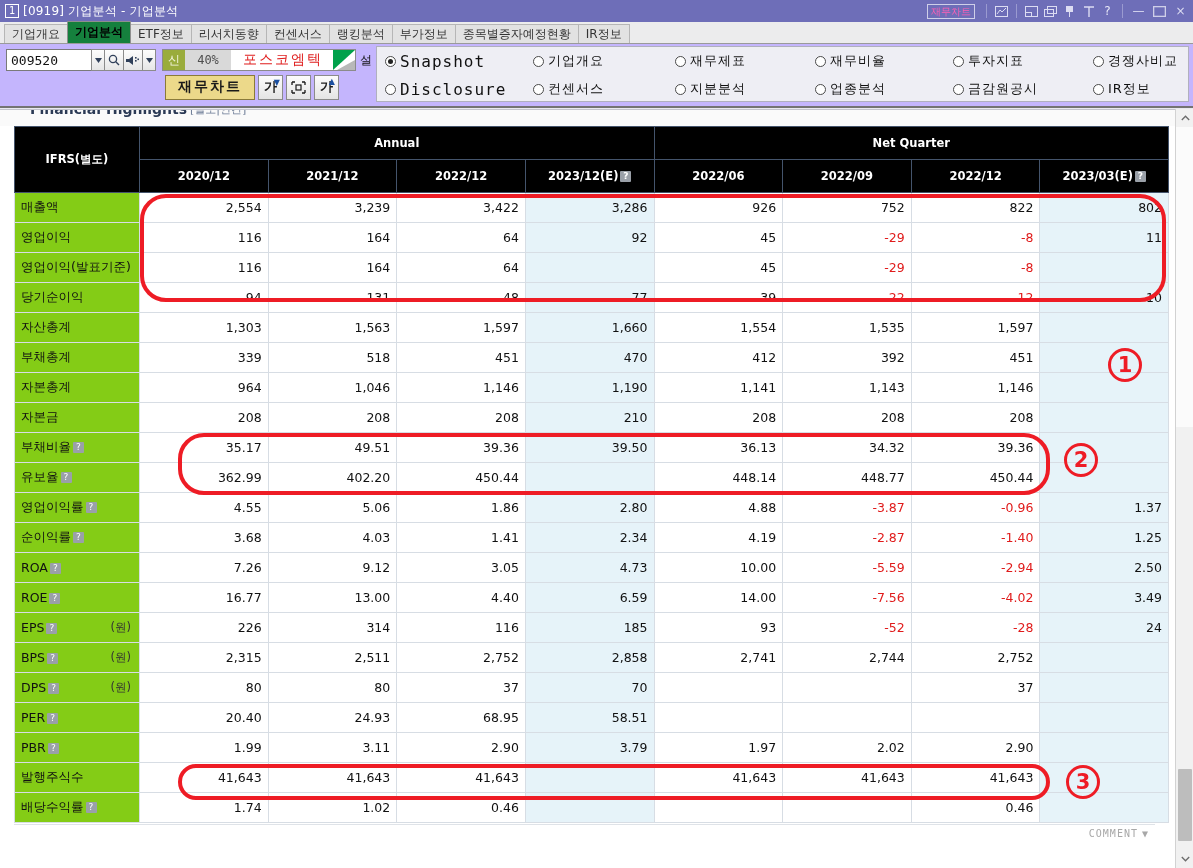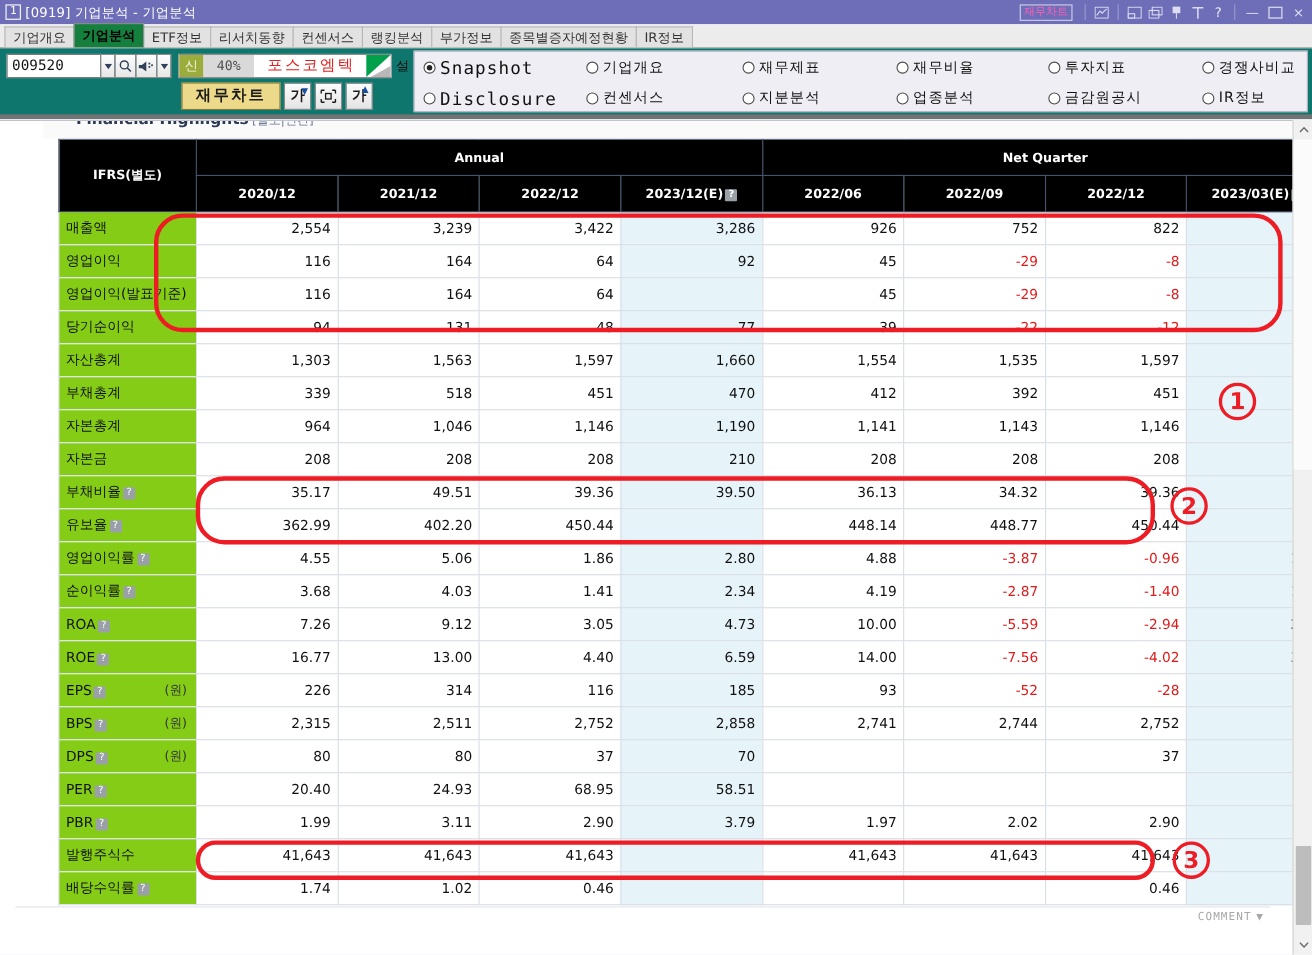--- a/index.html
+++ b/index.html
@@ -96,23 +96,23 @@
     line-height: 21px;
     color: #000;
     font-weight: bold;
     border-color: #8f8f8f;
     position: relative;
     z-index: 3;
   }
 
   
   .toolbar {
-    background: #0f766e;
+    background: #c4b5fd;
     height: 64px;
-    border-bottom: 4px solid #737373;
+    border-bottom: 2px solid #737373;
     position: relative;
   }
   .code-row {
     display: flex;
     align-items: center;
     padding: 4px 0 0 6px;
     height: 28px;
   }
   .code-box {
     width: 86px; height: 22px;
@@ -265,21 +265,20 @@
   .radio-item .latin { font-family: "DejaVu Sans Mono", monospace; font-size: 16px; letter-spacing: 1px;}
 
   
   .content {
     position: absolute;
     left: 0; top: 109px;
     width: 1193px;
     height: 759px;
     background: #ffffff;
     border-top: 1px solid #c3c3cc;
-    padding-left: 39px;
   }
   .fin-head {
     position: relative;
     height: 16px;
     overflow: hidden;
     background: #fafafa;
     padding-left: 30px;
   }
   .fin-head-txt {
     position: absolute;

